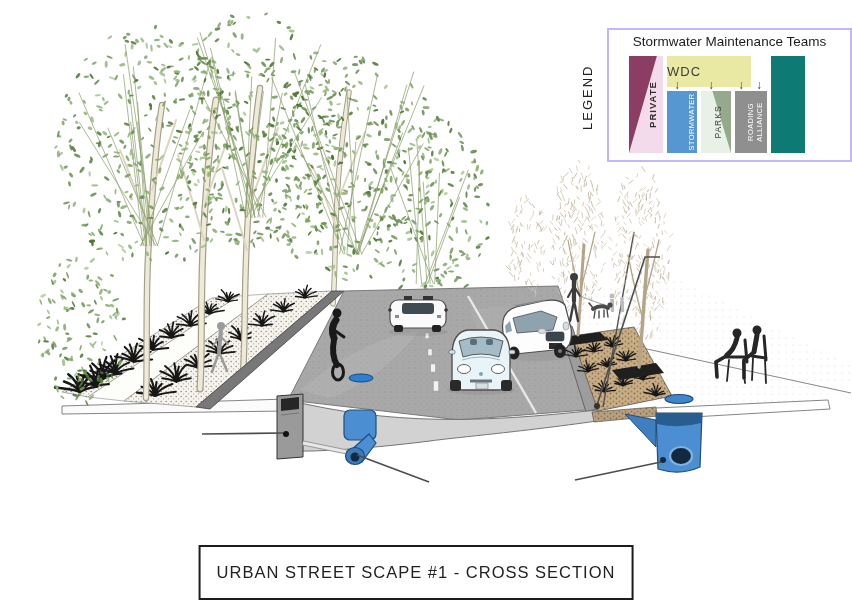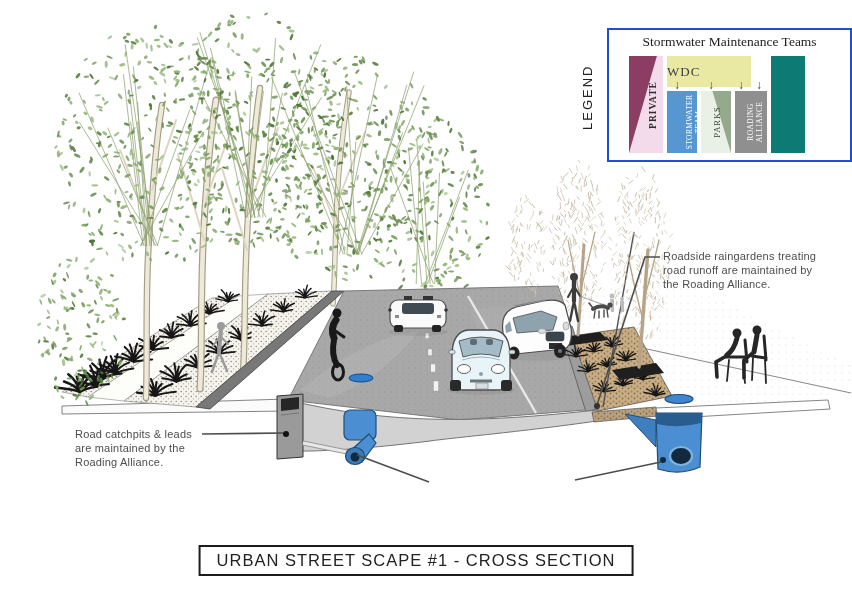--- a/index.html
+++ b/index.html
@@ -6,26 +6,26 @@
   .canvas{position:relative;width:852px;height:603px;background:#fff;overflow:hidden;
           font-family:"Liberation Sans",sans-serif;}
   .canvas svg{position:absolute;left:0;top:0;}
 
   
   .ann{position:absolute;font-size:11px;line-height:1.27;color:#4d4d4d;
        white-space:pre-line;letter-spacing:.2px;}
 
   
   .title-box{position:absolute;top:545px;left:416px;transform:translateX(-50%);
-       border:2px solid #1c1c1c;padding:4px 16px;font-size:16.5px;letter-spacing:1px;
+       border:2px solid #1c1c1c;padding:16px 16px;font-size:16.5px;letter-spacing:1px;
        color:#222;white-space:nowrap;background:#fff;}
 
   
   .legend-box{position:absolute;left:607px;top:28px;width:245px;height:134px;
-       border:2px solid #1d4ed8;background:#fff;box-sizing:border-box;font-family:Liberation Serif, serif;}
+       border:2px solid #c4b5fd;background:#fff;box-sizing:border-box;}
   .legend-title{position:absolute;left:0;top:4px;width:100%;text-align:center;
        font-size:13.5px;color:#1c1c1c;}
   .legend-vlabel{position:absolute;left:580px;top:60px;width:18px;height:74px;
        writing-mode:vertical-rl;transform:rotate(180deg);font-size:13px;
        letter-spacing:2px;color:#222;text-align:center;}
   .lblock{position:absolute;display:flex;align-items:center;justify-content:flex-start;overflow:hidden;}
   .lblock .rot{transform:rotate(-90deg);white-space:nowrap;font-size:9.5px;letter-spacing:1px;}
   .lblock .rot2{transform:rotate(-90deg);white-space:pre-line;font-size:7.5px;line-height:1.2;
        letter-spacing:.4px;text-align:center;width:60px;}
   .b-private{left:20px;top:26px;width:34px;height:97px;background:#f3dbeb;color:#34222c;}
@@ -2132,22 +2132,16 @@
   </div>
   <div class="lblock b-roading">
     <span class="rot2">ROADING
 ALLIANCE</span>
   </div>
   <div class="lblock b-waka">
     <span class="rot">WAKA KOTAHI</span>
   </div>
 </div>
 
-<div class="ann" style="left:663px;top:250px;width:190px">Roadside raingardens treating
-road runoff are maintained by
-the Roading Alliance.</div>
-<div class="ann" style="left:75px;top:428px;width:150px">Road catchpits &amp; leads
-are maintained by the
-Roading Alliance.</div>
 
 <div class="title-box">URBAN STREET SCAPE #1 - CROSS SECTION</div>
 
 </div>
 
 </body></html>

